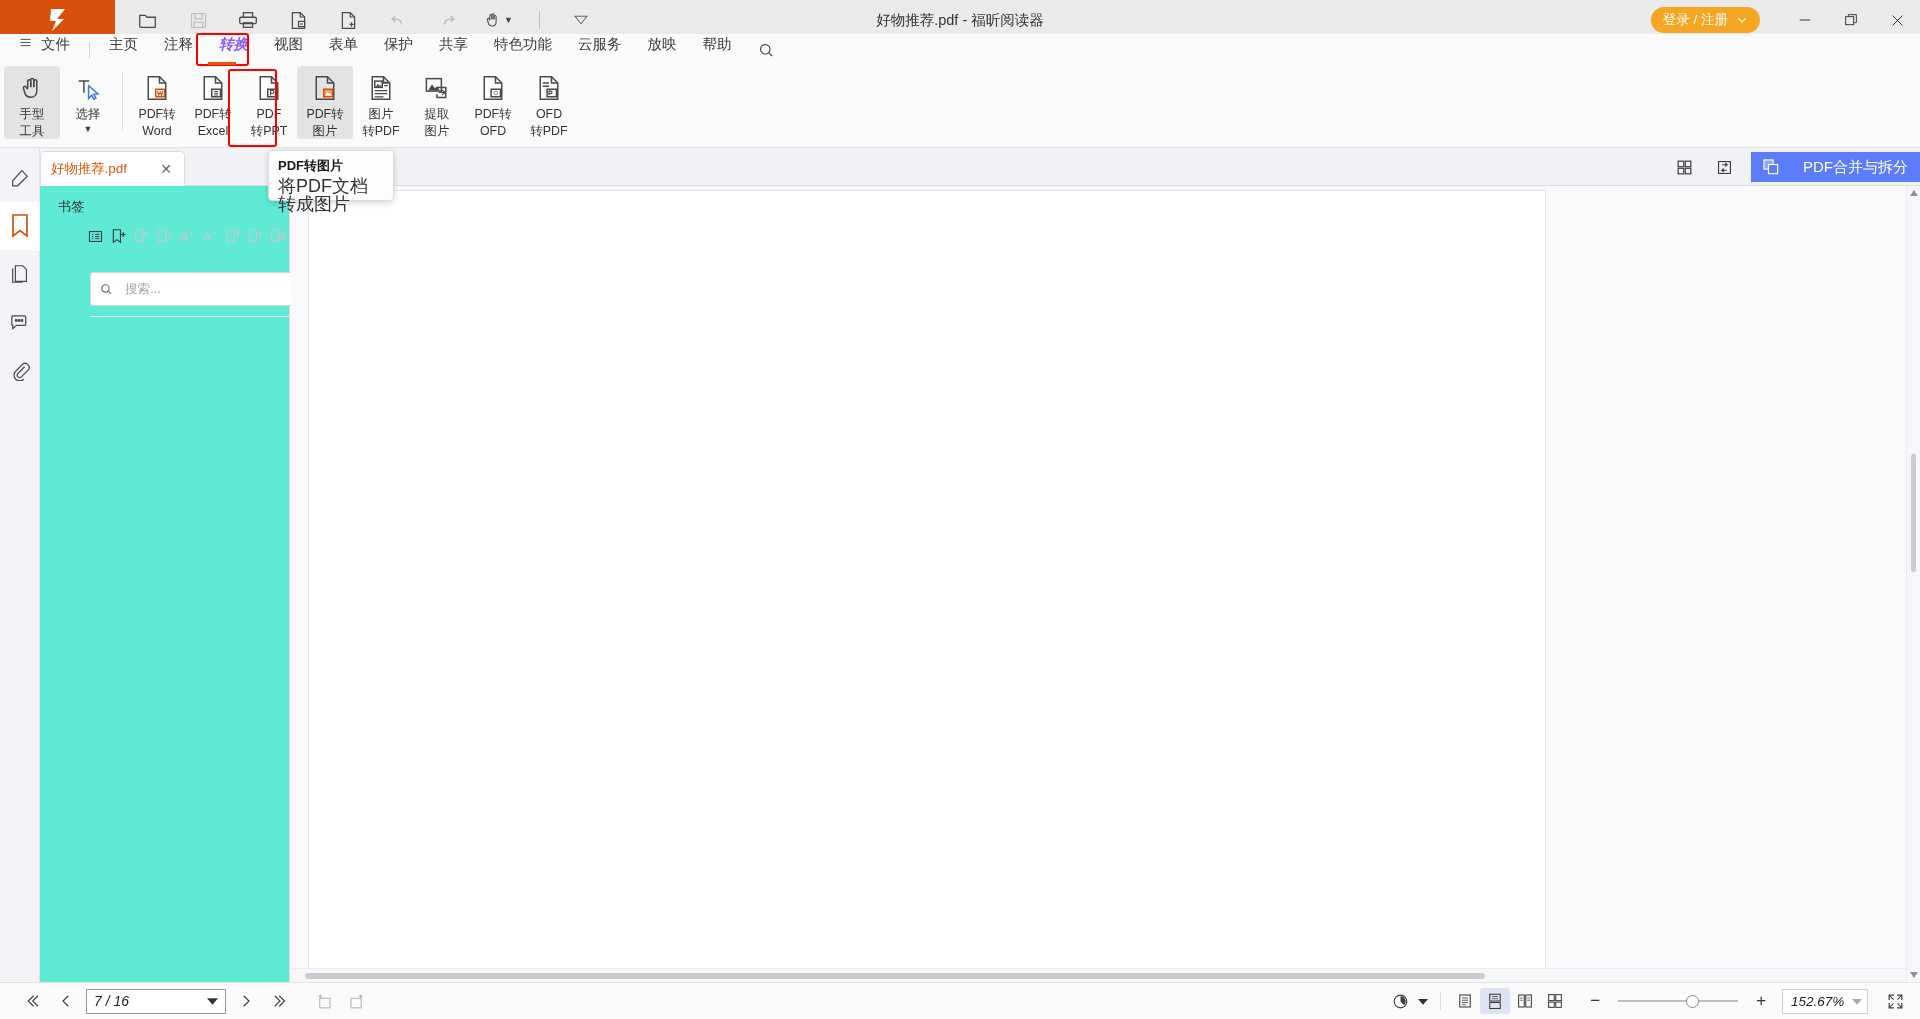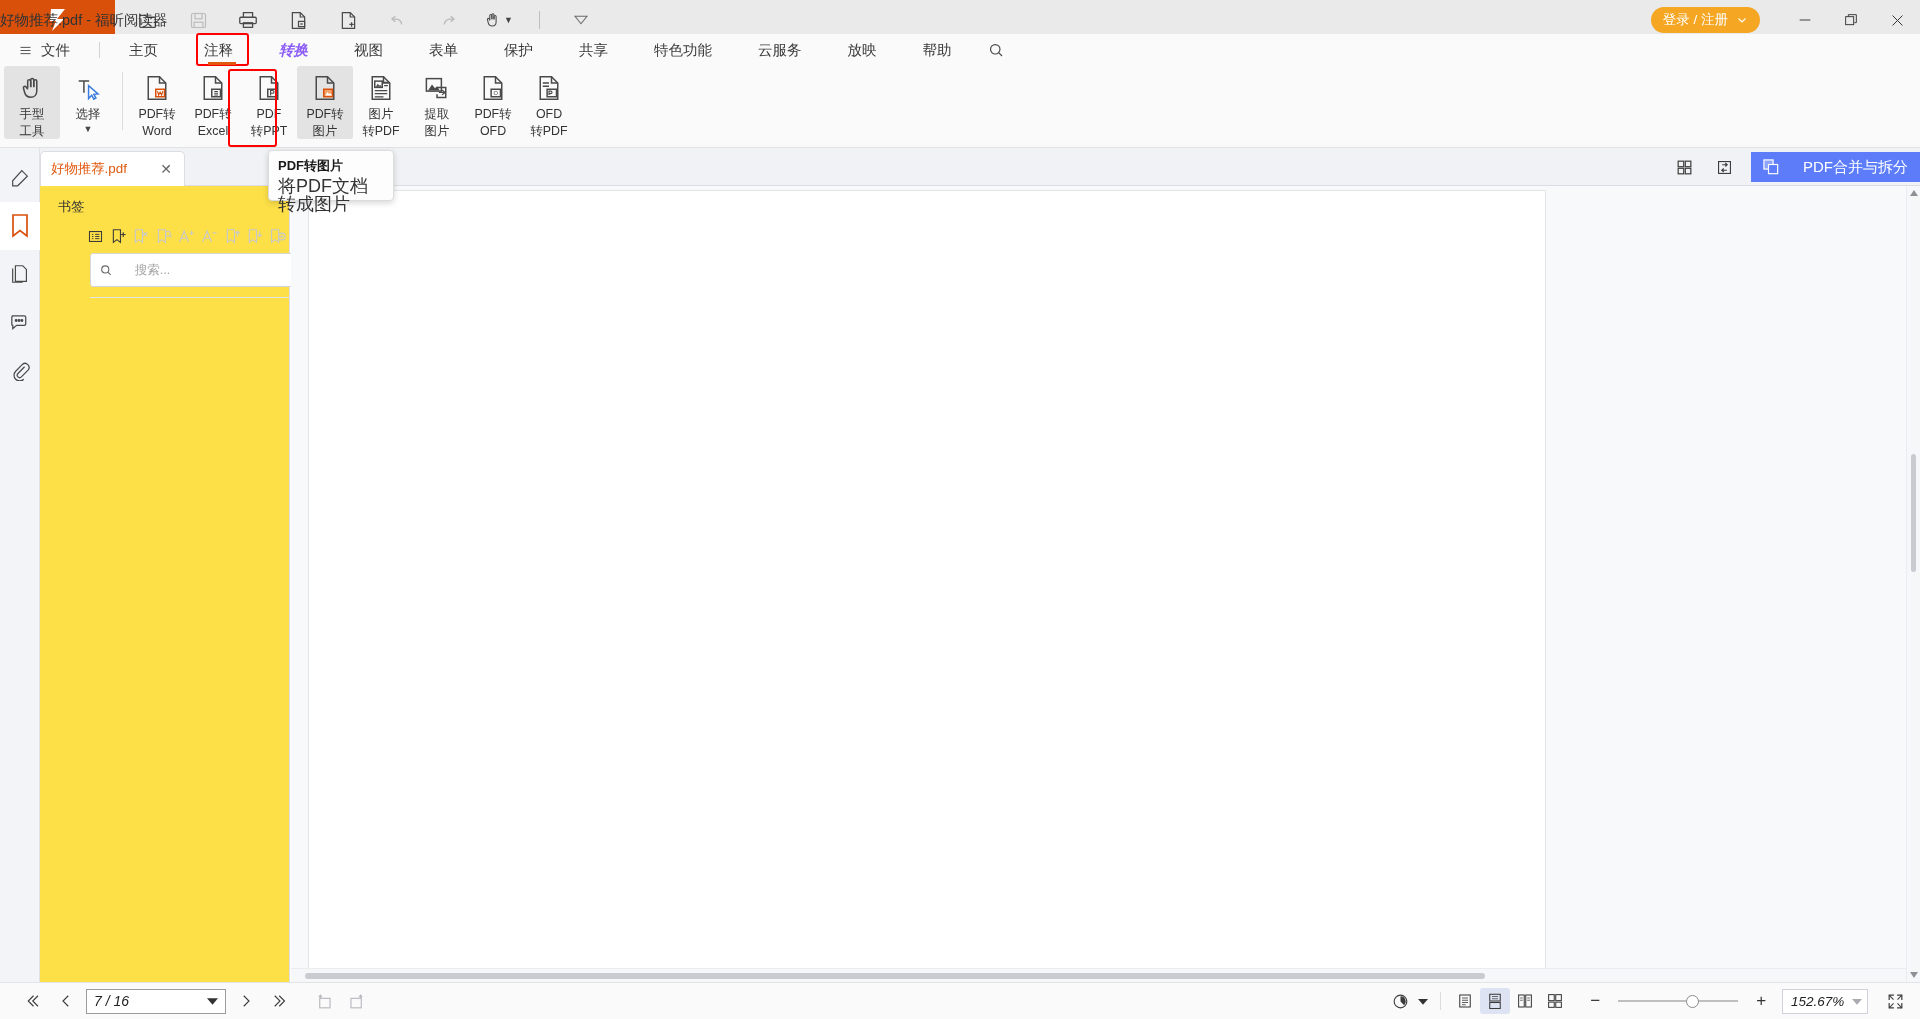--- a/index.html
+++ b/index.html
@@ -20,21 +20,21 @@
     display:flex; align-items:center; justify-content:center;
   }
   .qa-tools { display:flex; align-items:center; height:40px; padding-left:18px; gap:20px; }
   .qa-btn {
     width:30px; height:30px; display:flex; align-items:center; justify-content:center;
     cursor:default;
   }
   .qa-sep { width:1px; height:18px; background:#c0c0c0; margin:0 6px; }
   .title-text {
     position:absolute; left:0; right:0; top:0; height:40px; line-height:40px;
-    font-size:14.5px; color:#333; pointer-events:none;
+    text-align:center; font-size:14.5px; color:#333; pointer-events:none;
   }
   .win-right {
     position:absolute; right:0; top:0; height:40px; display:flex; align-items:center; gap:0;
   }
   .login-pill {
     height:26px; background:#f5a623; border-radius:13px; color:#fff;
     display:flex; align-items:center; padding:0 12px; font-size:13.5px; gap:8px;
     margin-right:22px;
   }
   .win-btn {
@@ -44,22 +44,22 @@
   
   .menubar {
     position:absolute; top:40px; left:0; width:1920px; height:25px;
     background:#fafafa; border-bottom:1px solid #e6e6e6;
   }
   .menurow {
     position:absolute; top:34px; left:0; width:1920px; height:32px;
     display:flex; align-items:center; background:#fafafa;
   }
   .menu-item {
-    font-size:14.5px; color:#3a3a3a; padding:0 23px; height:30px;
-    display:flex; align-items:center; white-space:nowrap;
+    font-size:14.5px; color:#3a3a3a; padding:0 13px; height:30px;
+    display:flex; white-space:nowrap;
   }
   .menu-item.hamburger { padding-left:18px; gap:8px; }
   .menu-sep { width:1px; height:16px; background:#d2d2d2; margin:0 6px; }
   .menu-item.active-tab {
     color:#8b5cf6; font-weight:bold;font-style:italic;
   }
   .tab-highlight {
     position:absolute; left:196px; top:33px; width:53px; height:33px;
     border:2px solid #fe0000; border-radius:3px; pointer-events:none;
   }
@@ -130,31 +130,31 @@
   }
   .ts-icon { width:26px; height:26px; display:flex; align-items:center; justify-content:center; }
   .merge-btn {
     height:30px; background:#5c7cfa; color:#fff; display:flex; align-items:center;
     gap:22px; padding:0 12px 0 10px; font-size:15px; white-space:nowrap;
   }
 
   
   .bkpanel {
     position:absolute; left:40px; top:186px; width:250px; height:796px;
-    background:#fde047; border-right:1px solid #dcdde2;
+    background:#5eead4; border-right:1px solid #dcdde2;
   }
   .bk-title { font-size:13.2px; color:#333; padding:12px 0 0 18px; }
   .bk-toolbar {
     display:flex; align-items:center; gap:0; padding:8px 0 0 44px;
   }
   .bk-tool { width:25px; height:24px; display:flex; align-items:center; justify-content:center; }
   .bk-search {
-    margin:5px 0 0 50px; width:229px; height:26px; border:1px solid #d6d7db;
+    margin:24px 0 0 50px; width:229px; height:26px; border:1px solid #d6d7db;
     border-radius:3px; background:#fff; display:flex; align-items:center;
-    padding:16px 8px; gap:22px;
+    padding:16px 8px; gap:12px;
   }
   .bk-search input {
     border:none; outline:none; font-size:12.6px; color:#333; width:180px;
     font-family:"Liberation Sans",sans-serif; background:transparent;
   }
   .bk-search input::placeholder { color:#a5a5a5; }
   .bk-divider { margin:10px 0 0 50px; width:229px; height:1px; background:#e4e5e8; }
 
   .collapse-handle {
     position:absolute; left:290px; top:485px; width:10px; height:22px;

